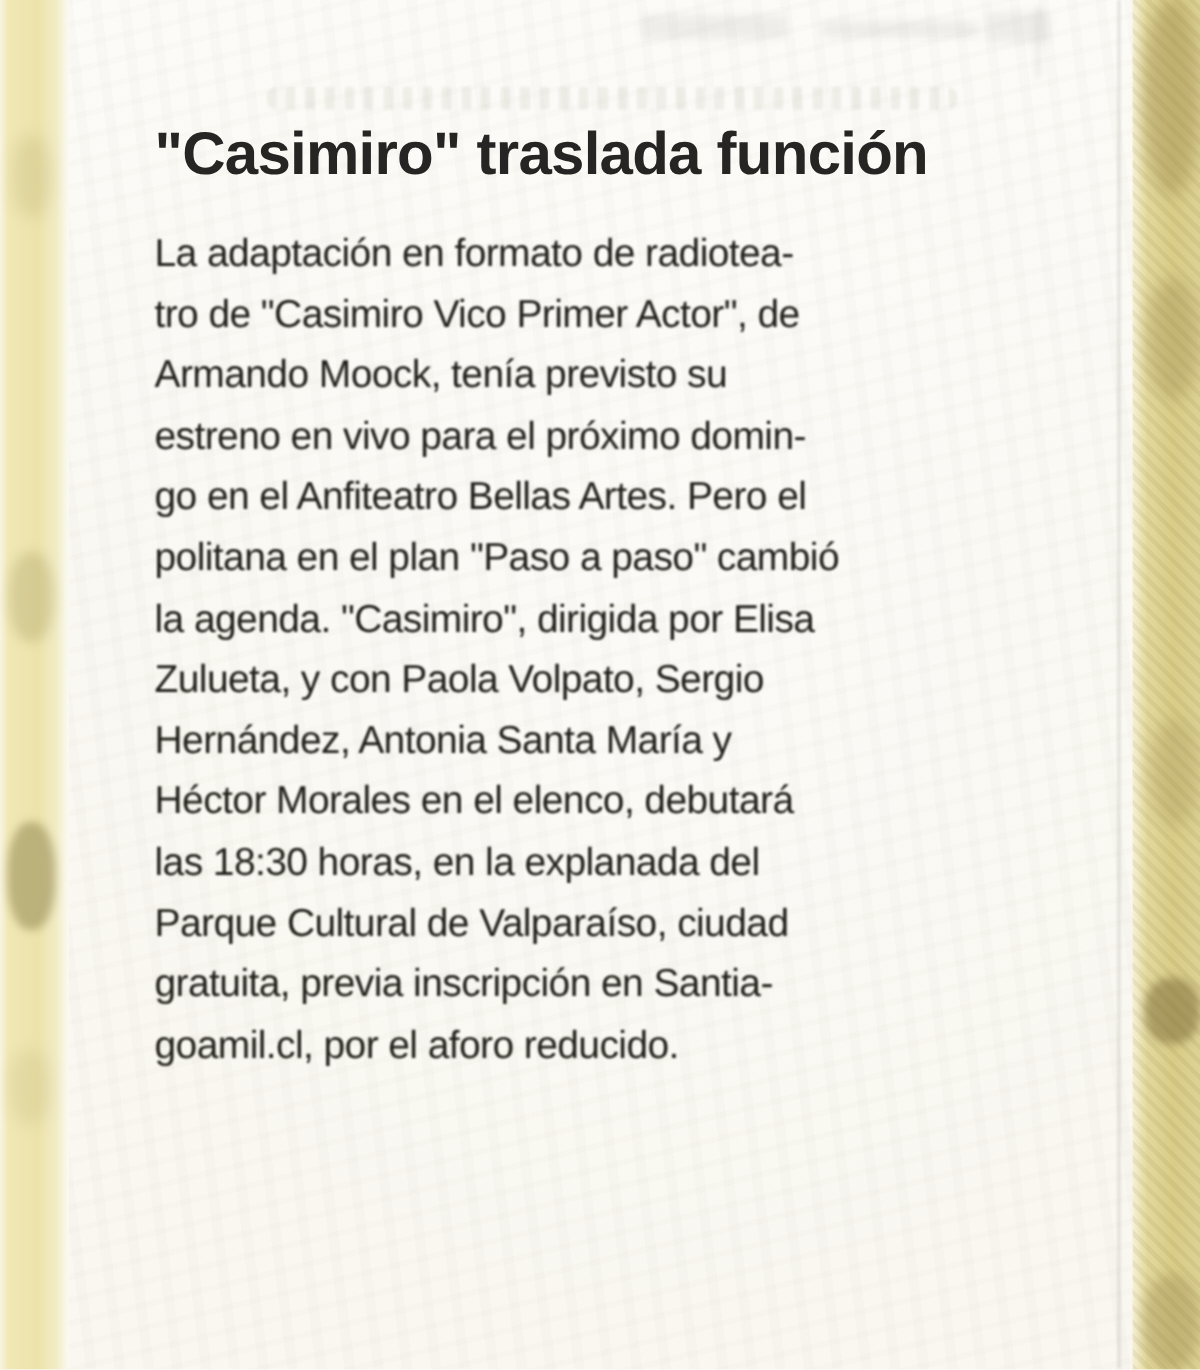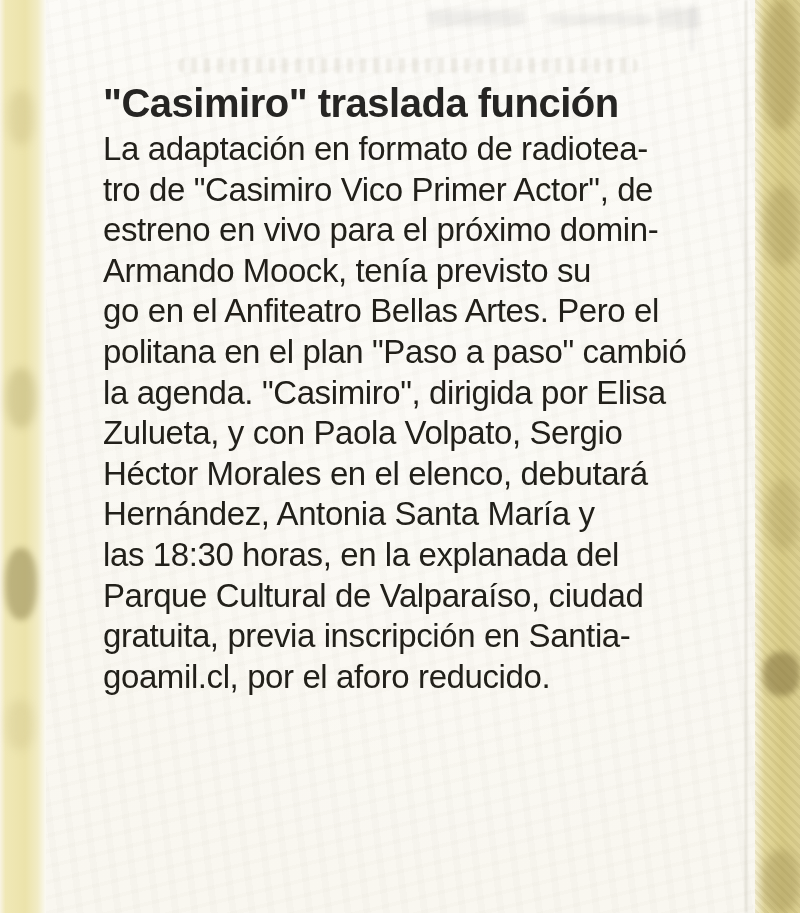--- a/index.html
+++ b/index.html
@@ -47,21 +47,21 @@
   .b4{left:690px;top:4px;width:4px;height:48px;background:rgba(140,140,148,0.13);filter:blur(2px);}
   .speckle-band{position:absolute;left:178px;top:58px;width:460px;height:15px;
     background:repeating-linear-gradient(90deg, rgba(176,170,150,0.30) 0 6px, transparent 6px 13px);
     filter:blur(1.2px);border-radius:6px;opacity:0.55;}
 
   
   .content{position:absolute;left:103px;top:78px;width:630px;}
   .headline{margin:0;font-size:40px;line-height:51px;font-weight:700;
     color:#2a2927;letter-spacing:-0.5px;filter:blur(0.45px) contrast(1.05);}
   .headline div{white-space:nowrap;}
-  .body{font-size:33px;line-height:40.6px;color:#26251f;
+  .body{margin-top:19px;font-size:26px;line-height:40.6px;color:#26251f;
     letter-spacing:-0.4px;filter:blur(0.55px) contrast(1.05);}
   .body div{white-space:nowrap;}
 </style>
 </head>
 <body>
 
 <div class="page">
 
   <div class="strip-left"></div>
   <div class="strip-right"></div>
@@ -84,28 +84,28 @@
   <div class="bleed b4"></div>
   <div class="speckle-band"></div>
 
   <div class="content">
     <h1 class="headline">
       <div>"Casimiro" traslada función</div>
     </h1>
     <div class="body">
         <div>La adaptación en formato de radiotea-</div>
         <div>tro de "Casimiro Vico Primer Actor", de</div>
+        <div>Armando Moock, tenía previsto su</div>
         <div>estreno en vivo para el próximo domin-</div>
-        <div>Armando Moock, tenía previsto su</div>
         <div>go en el Anfiteatro Bellas Artes. Pero el</div>
         <div>politana en el plan "Paso a paso" cambió</div>
         <div>la agenda. "Casimiro", dirigida por Elisa</div>
         <div>Zulueta, y con Paola Volpato, Sergio</div>
+        <div>Hernández, Antonia Santa María y</div>
         <div>Héctor Morales en el elenco, debutará</div>
-        <div>Hernández, Antonia Santa María y</div>
         <div>las 18:30 horas, en la explanada del</div>
         <div>Parque Cultural de Valparaíso, ciudad</div>
         <div>gratuita, previa inscripción en Santia-</div>
         <div>goamil.cl, por el aforo reducido.</div>
       </div>
   </div>
 
 </div>
 
 </body></html>

